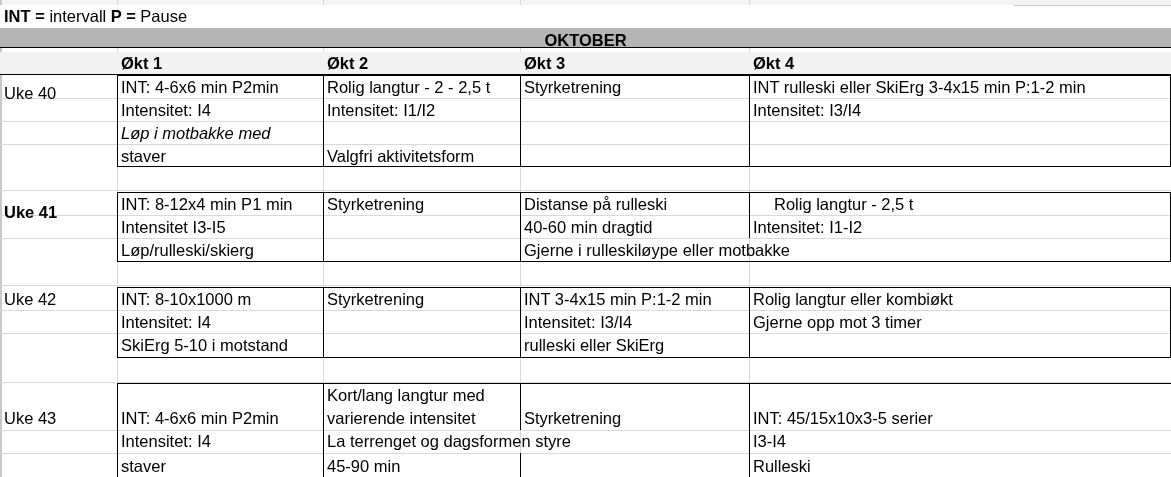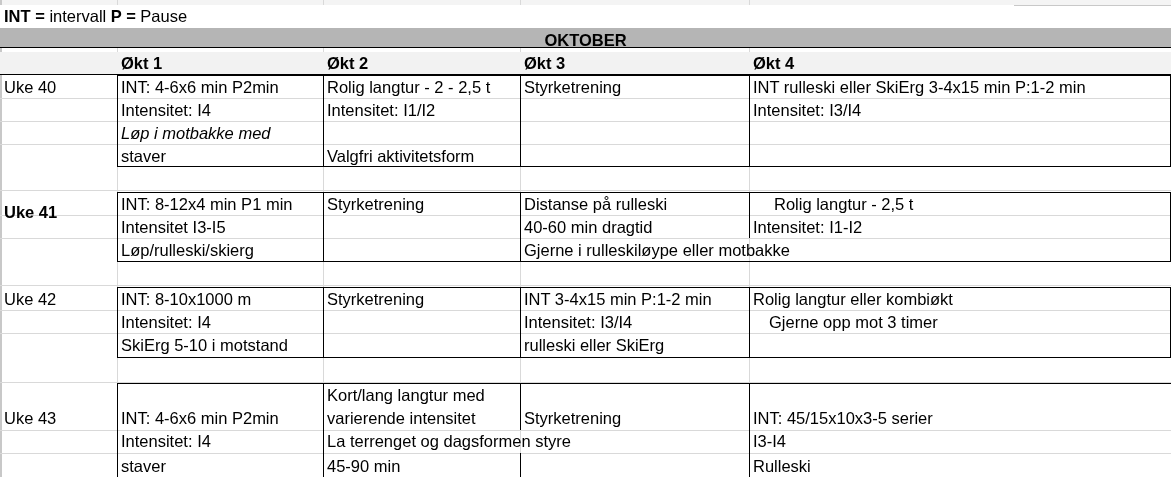--- a/index.html
+++ b/index.html
@@ -58,21 +58,21 @@
   <div class="cell hdr" style="left:323px;top:0;">Økt 2</div>
   <div class="cell hdr" style="left:520px;top:0;">Økt 3</div>
   <div class="cell hdr" style="left:749px;top:0;">Økt 4</div>
 </div>
 
 <div class="box" style="left:117px;top:75px;width:1054px;height:92px;"></div>
 <div class="vline" style="left:323px;top:75px;height:92px;"></div>
 <div class="vline" style="left:520px;top:75px;height:92px;"></div>
 <div class="vline" style="left:749px;top:75px;height:92px;"></div>
 
-<div class="cell" style="left:0;top:76px;">Uke 40</div>
+<div class="cell" style="left:0;top:82px;">Uke 40</div>
 <div class="cell" style="left:117px;top:76px;">INT: 4-6x6 min P2min</div>
 <div class="cell" style="left:117px;top:99px;">Intensitet: I4</div>
 <div class="cell" style="left:117px;top:122px;font-style:italic;">Løp i motbakke med</div>
 <div class="cell" style="left:117px;top:145px;">staver</div>
 <div class="cell" style="left:323px;top:76px;">Rolig langtur - 2 - 2,5 t</div>
 <div class="cell" style="left:323px;top:99px;">Intensitet: I1/I2</div>
 <div class="cell" style="left:323px;top:145px;">Valgfri aktivitetsform</div>
 <div class="cell" style="left:520px;top:76px;">Styrketrening</div>
 <div class="cell" style="left:749px;top:76px;">INT rulleski eller SkiErg 3-4x15 min P:1-2 min</div>
 <div class="cell" style="left:749px;top:99px;">Intensitet: I3/I4</div>
@@ -100,21 +100,21 @@
 
 <div class="cell" style="left:0;top:288px;">Uke 42</div>
 <div class="cell" style="left:117px;top:288px;">INT: 8-10x1000 m</div>
 <div class="cell" style="left:117px;top:311px;">Intensitet: I4</div>
 <div class="cell" style="left:117px;top:334px;">SkiErg 5-10 i motstand</div>
 <div class="cell" style="left:323px;top:288px;">Styrketrening</div>
 <div class="cell" style="left:520px;top:288px;">INT 3-4x15 min P:1-2 min</div>
 <div class="cell" style="left:520px;top:311px;">Intensitet: I3/I4</div>
 <div class="cell" style="left:520px;top:334px;">rulleski eller SkiErg</div>
 <div class="cell" style="left:749px;top:288px;">Rolig langtur eller kombiøkt</div>
-<div class="cell" style="left:749px;top:311px;margin-left:16px;">Gjerne opp mot 3 timer</div>
+<div class="cell" style="left:749px;top:311px;">Gjerne opp mot 3 timer</div>
 
 <div class="hline" style="left:117px;top:383px;width:1054px;"></div>
 <div class="vline" style="left:117px;top:383px;height:94px;"></div>
 <div class="vline" style="left:323px;top:383px;height:94px;"></div>
 <div class="vline" style="left:520px;top:383px;height:47px;"></div>
 <div class="vline" style="left:520px;top:453px;height:24px;"></div>
 <div class="vline" style="left:749px;top:383px;height:94px;"></div>
 
 <div class="cell" style="left:0;top:407px;">Uke 43</div>
 <div class="cell" style="left:117px;top:407px;">INT: 4-6x6 min P2min</div>

